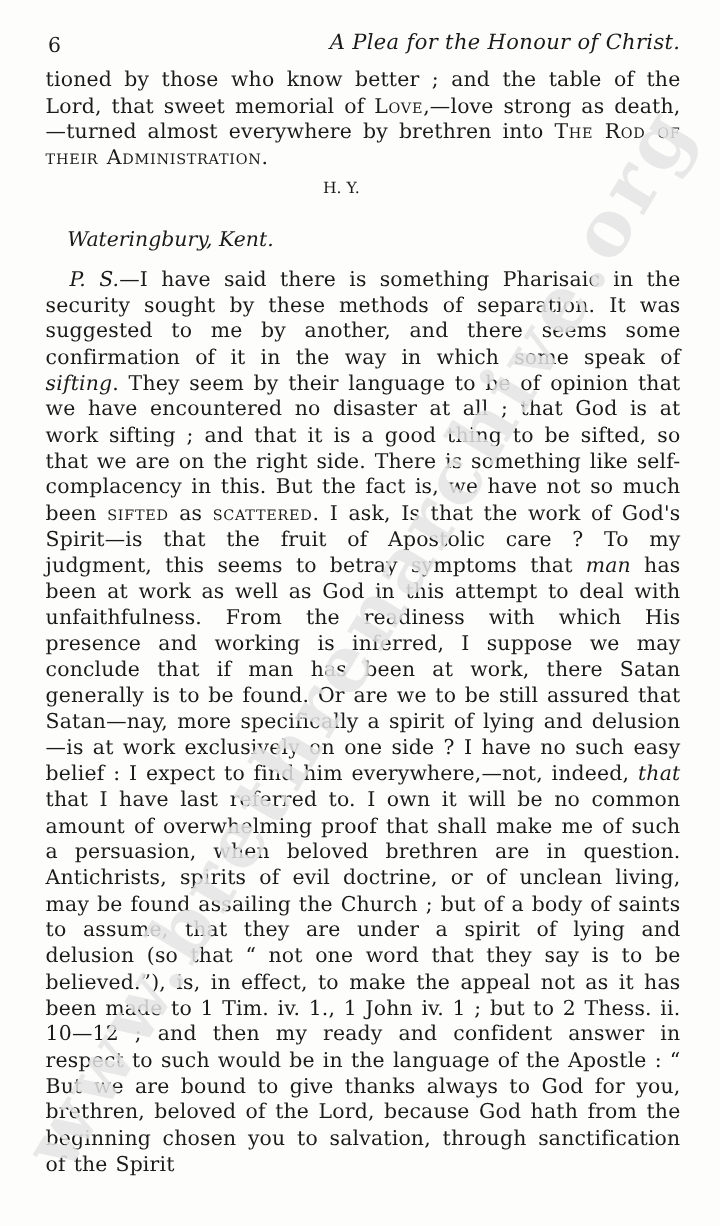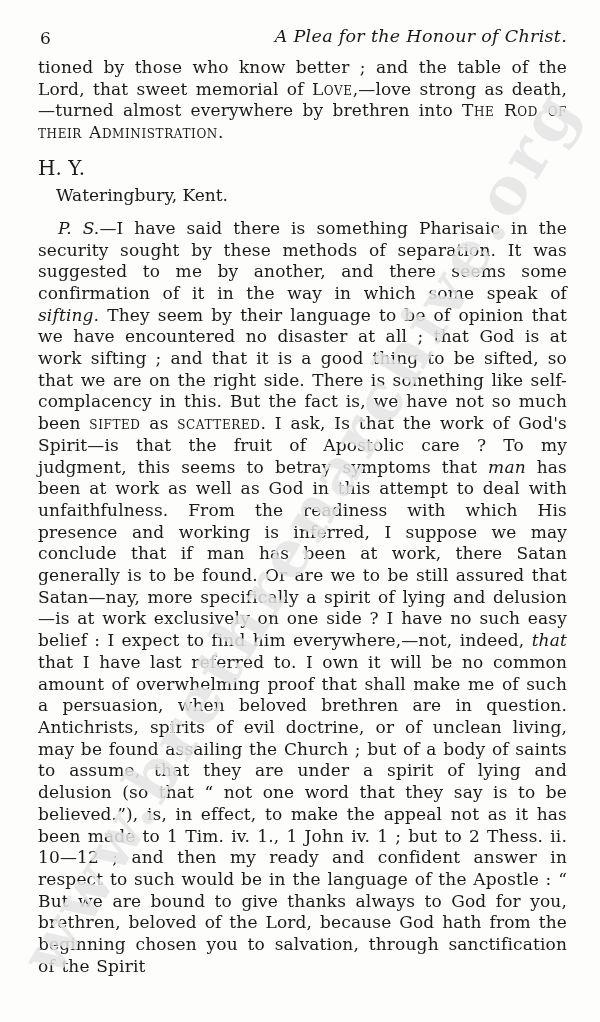--- a/index.html
+++ b/index.html
@@ -44,31 +44,32 @@
     right: 33px;
   }
   .para {
     font-size: 17px;
     line-height: 21.7px;
     text-align: justify;
     letter-spacing: 0.15px;
     word-spacing: 1px;
   }
   .signature {
-    font-size: 20px;
+    font-size: 13px;
     line-height: 22px;
-    text-align: left;
+    text-align: center;
     padding-right: 36px;
-    margin-top: 13px;
+    margin-top: 3px;
   }
   .place {
     font-size: 17px;
     line-height: 22px;
     padding-left: 18px;
-    margin-top: 5px;
+    margin-top: 20px;
+    font-style: italic;
   }
   .ps {
     margin-top: 12px;
     text-indent: 20px;
   }
 
   .seg-i  { font-style: italic; }
   .seg-sc { font-variant: small-caps; letter-spacing: 0.6px; }
 
   

